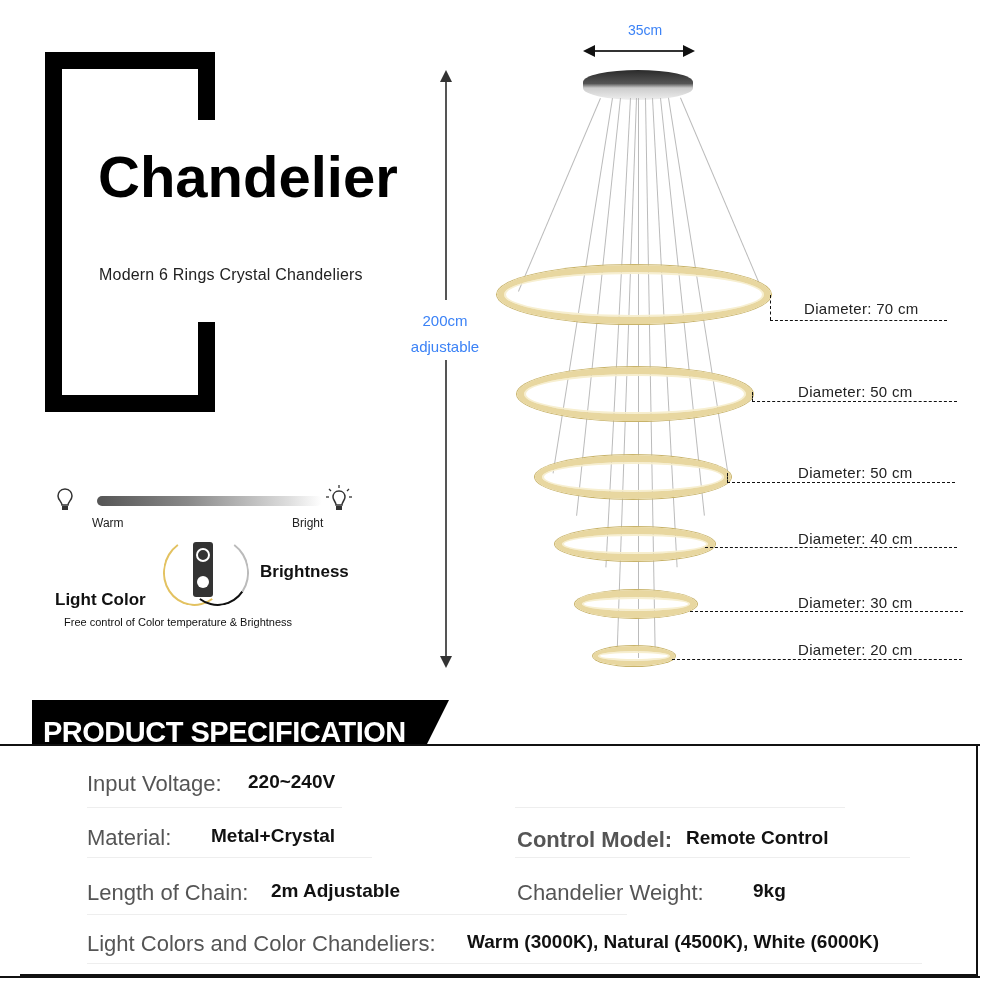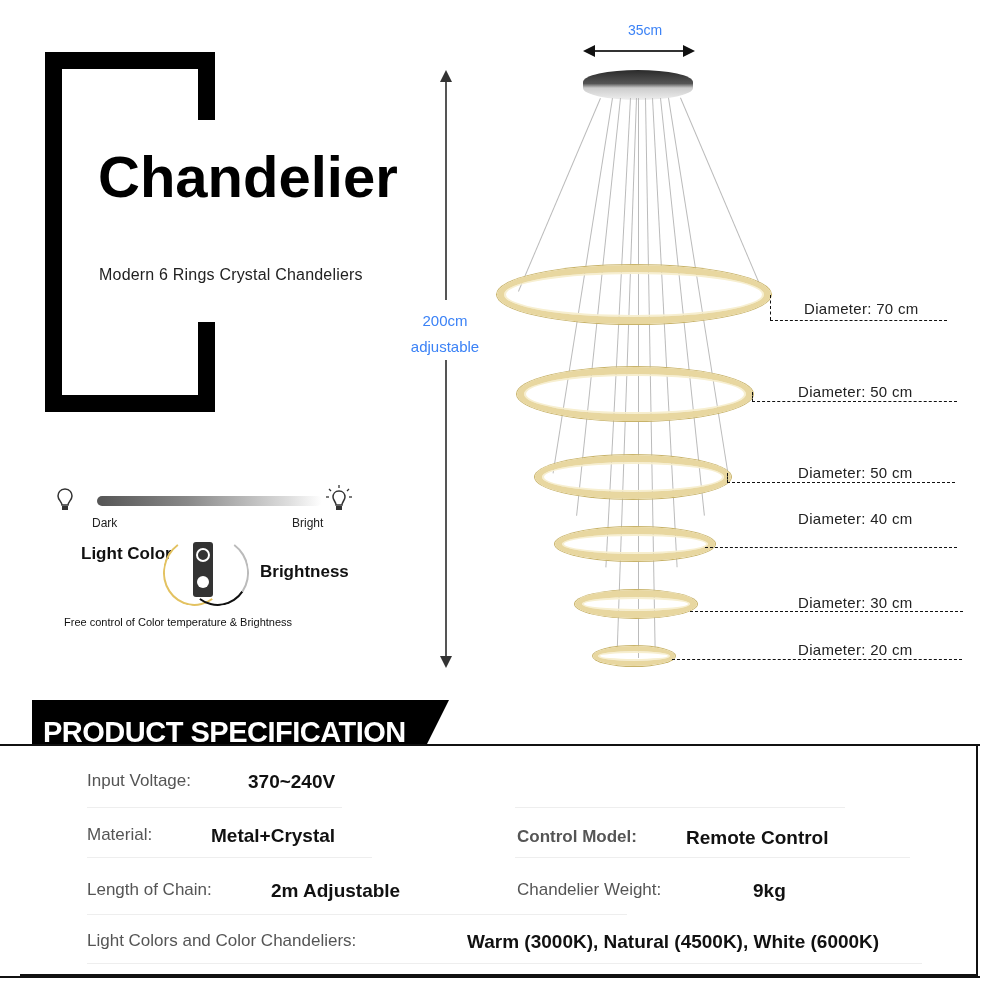--- a/index.html
+++ b/index.html
@@ -52,21 +52,21 @@
   .dash { position: absolute; border-top: 1px dashed #111; height: 0; }
   .dash-v { position: absolute; border-left: 1px dashed #111; width: 0; }
 
   
   .spec-tab { left: 32px; top: 700px; width: 395px; height: 44px; background: #000; }
   .spec-tab-slant { left: 427px; top: 700px; width: 0; height: 0; border-top: 44px solid #000; border-right: 22px solid transparent; }
   .spec-title { left: 43px; top: 703px; font-size: 29px; font-weight: bold; color: #fff; letter-spacing: -0.5px; margin-top: 13px; }
   .spec-box { left: 20px; top: 744px; width: 958px; height: 232px; border: 2px solid #111; border-left: none; box-sizing: border-box; }
   .spec-box-top { left: 0px; top: 744px; width: 980px; height: 2px; background: #111; }
   .spec-box-bot { left: 0px; top: 976px; width: 980px; height: 2px; background: #111; }
-  .spec-label { font-size: 17px; color: #555; }
+  .spec-label { font-size: 22px; color: #555; }
   .spec-value { font-size: 19px; font-weight: bold; color: #111; }
   .spec-sep { position: absolute; height: 1px; background: #eee; }
 </style>
 </head>
 <body>
 
 <div class="abs bracket-left"></div>
 <div class="abs bracket-top"></div>
 <div class="abs bracket-top-right"></div>
 <div class="abs bracket-bottom"></div>
@@ -86,24 +86,24 @@
   <path d="M13 6 C9 6 7 9 7 12 C7 15 10 17 10 20 L16 20 C16 17 19 15 19 12 C19 9 17 6 13 6 Z" fill="none" stroke="#333" stroke-width="1.5"></path>
   <rect x="10" y="21" width="6" height="4" fill="#333"></rect>
   <g stroke="#333" stroke-width="1.3">
     <line x1="13" y1="0" x2="13" y2="3"></line>
       <line x1="3" y1="4" x2="5" y2="6"></line>
       <line x1="23" y1="4" x2="21" y2="6"></line>
     <line x1="0" y1="12" x2="3" y2="12"></line>
       <line x1="26" y1="12" x2="23" y2="12"></line>
   </g>
 </svg>
-<div class="abs slider-label" style="left:92px;top:516px;">Dark</div>
+<div class="abs slider-label" style="left:92px;top:516px;">Warm</div>
 <div class="abs slider-label" style="left:292px;top:516px;">Bright</div>
 
-<div class="abs control-label" style="left:55px;top:544px;margin-left:26px;">Light Color</div>
+<div class="abs control-label" style="left:55px;top:590px;">Light Color</div>
 <div class="abs arc-left"></div>
 <div class="abs arc-right"></div>
 <div class="abs remote">
   <div class="btn-top"></div>
   <div class="btn-bot"></div>
 </div>
 <div class="abs control-label" style="left:260px;top:562px;">Brightness</div>
 <div class="abs control-caption">Free control of Color temperature &amp; Brightness</div>
 
 <div class="abs dim-text" style="left:610px;top:22px;width:70px;">35cm</div>
@@ -149,37 +149,37 @@
 
 <div class="dash-v" style="left:752px;top:392px;height:10px;"></div>
 <div class="dash" style="left:752px;top:401px;width:205px;"></div>
 <div class="abs diam-label" style="left:798px;top:383px;">Diameter: 50 cm</div>
 
 <div class="dash-v" style="left:727px;top:473px;height:10px;"></div>
 <div class="dash" style="left:727px;top:482px;width:228px;"></div>
 <div class="abs diam-label" style="left:798px;top:464px;">Diameter: 50 cm</div>
 
 <div class="dash" style="left:705px;top:547px;width:252px;"></div>
-<div class="abs diam-label" style="left:798px;top:510px;">Diameter: 40 cm</div>
+<div class="abs diam-label" style="left:798px;top:530px;">Diameter: 40 cm</div>
 
 <div class="dash" style="left:690px;top:611px;width:273px;"></div>
 <div class="abs diam-label" style="left:798px;top:594px;">Diameter: 30 cm</div>
 
 <div class="dash" style="left:672px;top:659px;width:290px;"></div>
 <div class="abs diam-label" style="left:798px;top:641px;">Diameter: 20 cm</div>
 
 <div class="abs spec-tab"></div>
 <div class="abs spec-tab-slant"></div>
 <div class="abs spec-title">PRODUCT SPECIFICATION</div>
 <div class="abs spec-box"></div>
 <div class="abs spec-box-top"></div>
 <div class="abs spec-box-bot"></div>
 
 <div class="abs spec-label" style="left:87px;top:771px;">Input Voltage:</div>
-<div class="abs spec-value" style="left:248px;top:771px;">370~240V</div>
+<div class="abs spec-value" style="left:248px;top:771px;">220~240V</div>
 <div class="spec-sep" style="left:87px;top:807px;width:255px;"></div>
 <div class="spec-sep" style="left:515px;top:807px;width:330px;"></div>
 
 <div class="abs spec-label" style="left:87px;top:825px;">Material:</div>
 <div class="abs spec-value" style="left:211px;top:825px;">Metal+Crystal</div>
 <div class="abs spec-label" style="left:517px;top:827px;font-weight:bold;">Control Model:</div>
 <div class="abs spec-value" style="left:686px;top:827px;">Remote Control</div>
 <div class="spec-sep" style="left:87px;top:857px;width:285px;"></div>
 <div class="spec-sep" style="left:515px;top:857px;width:395px;"></div>
 

